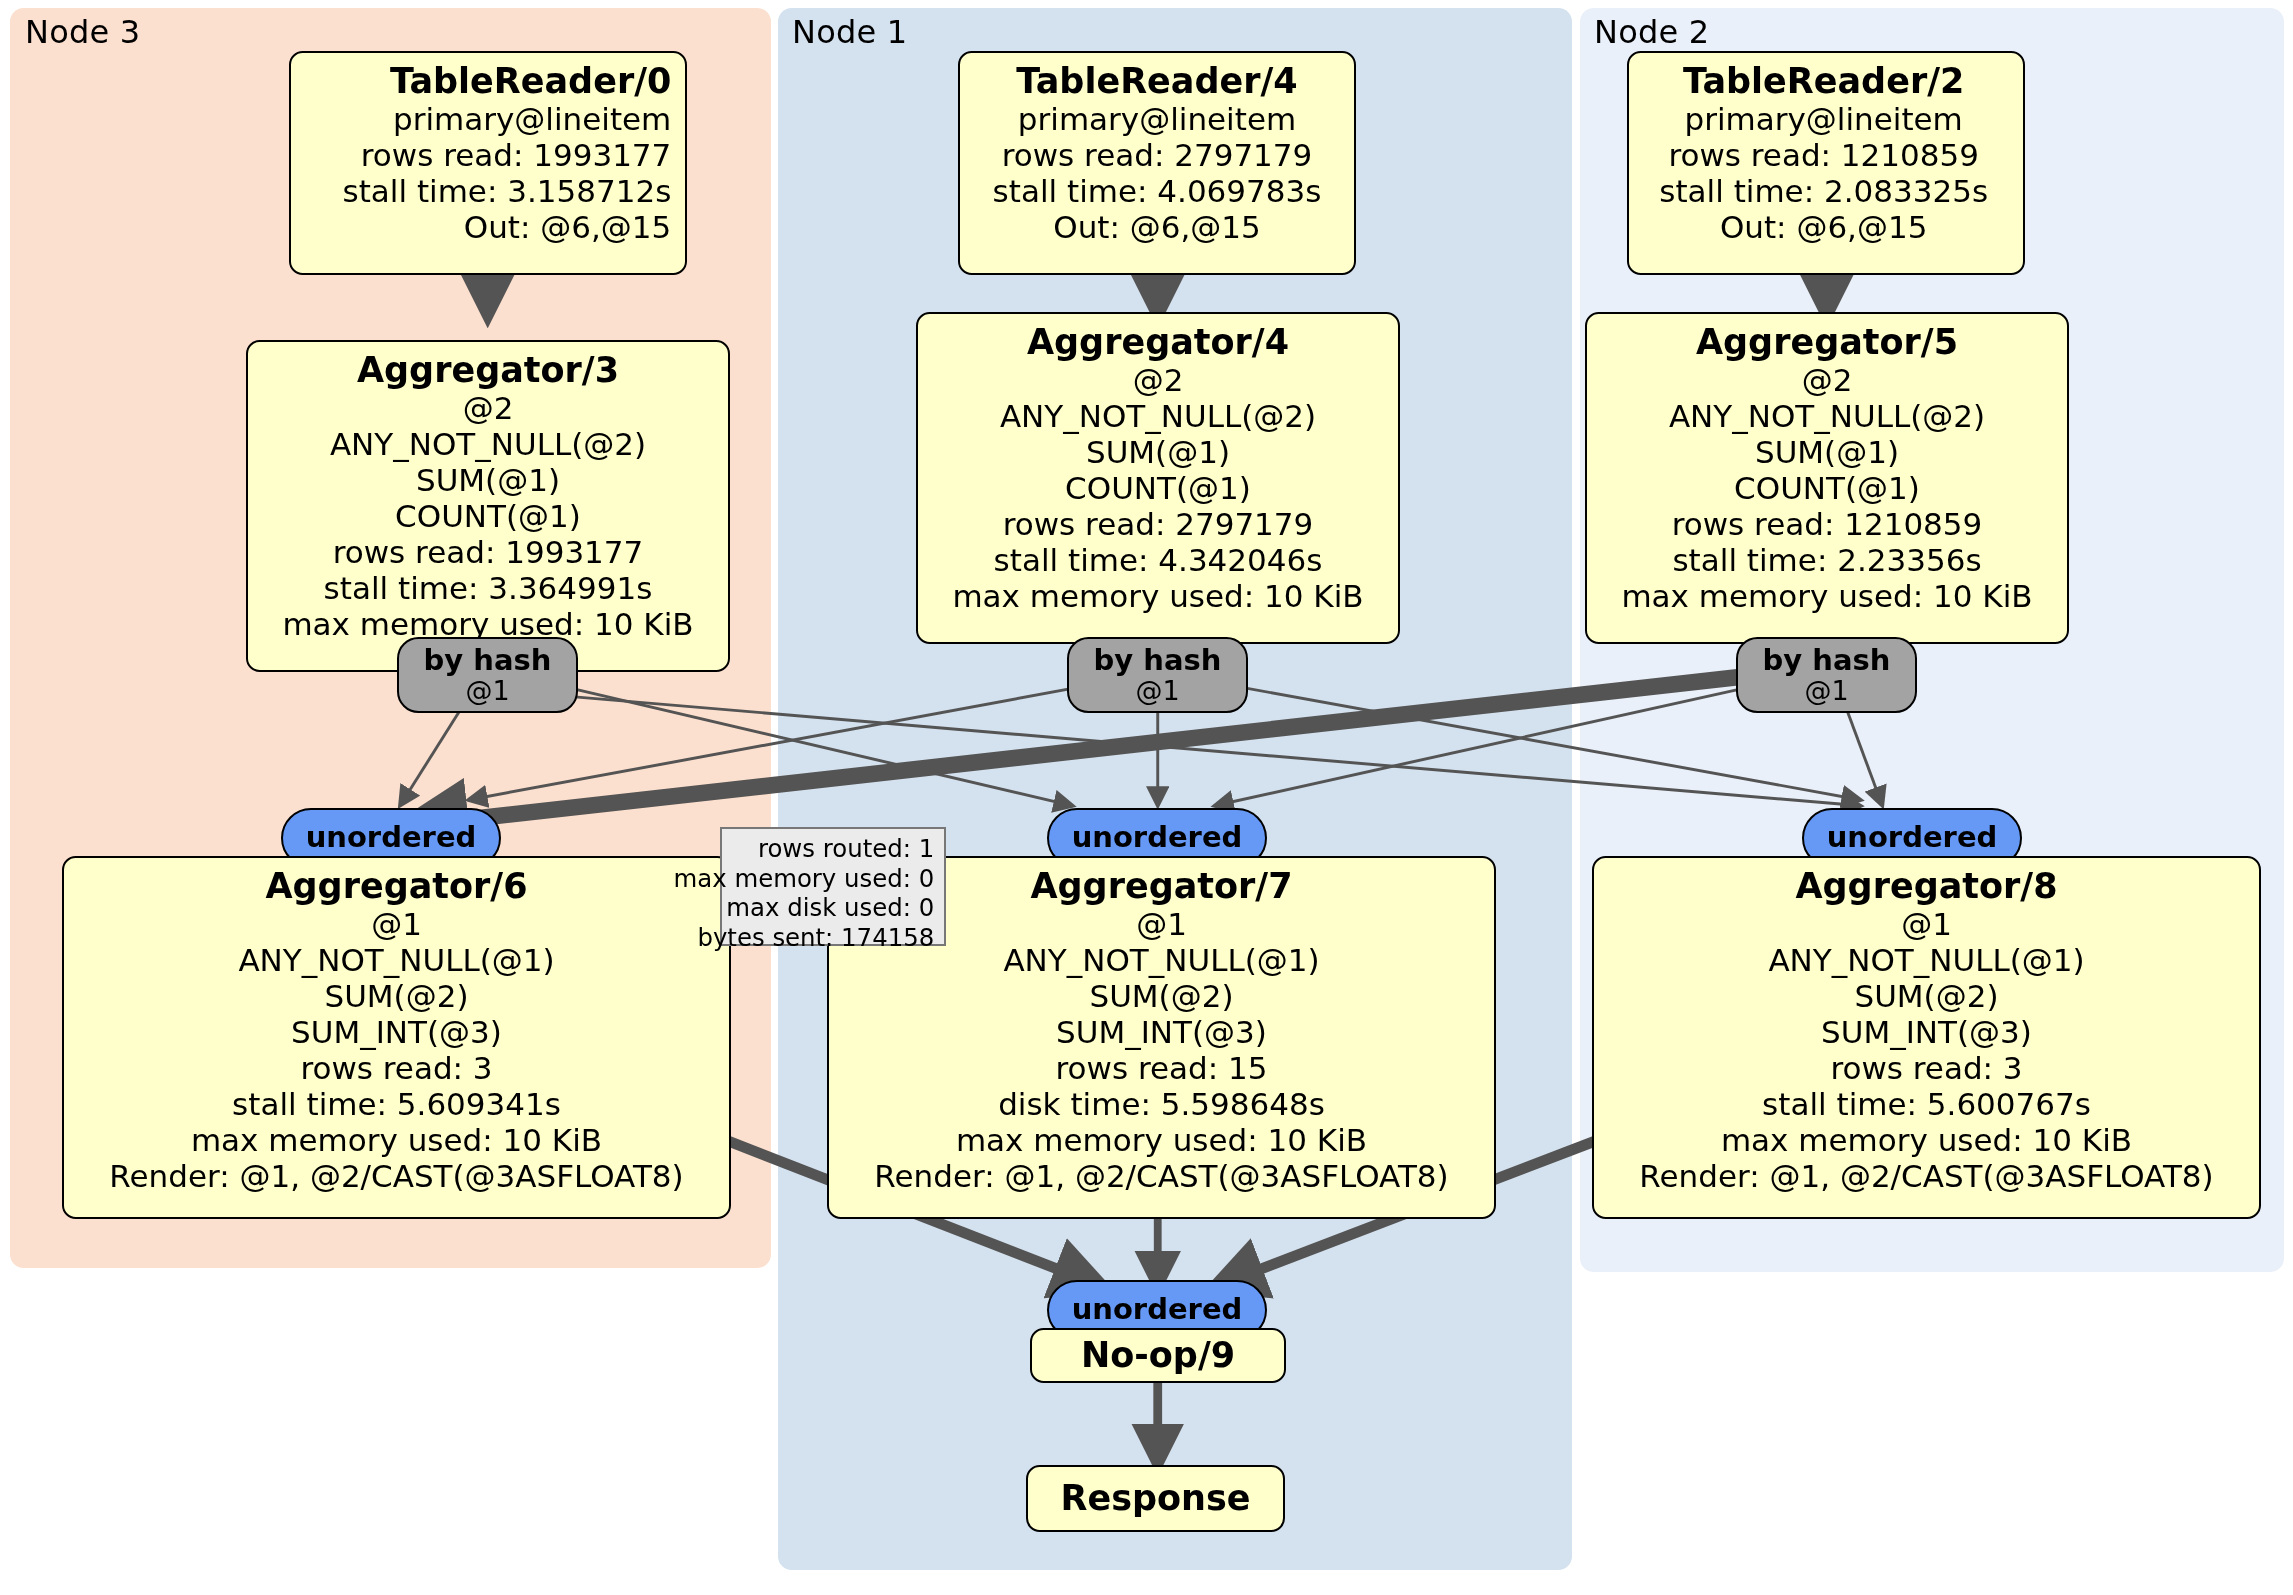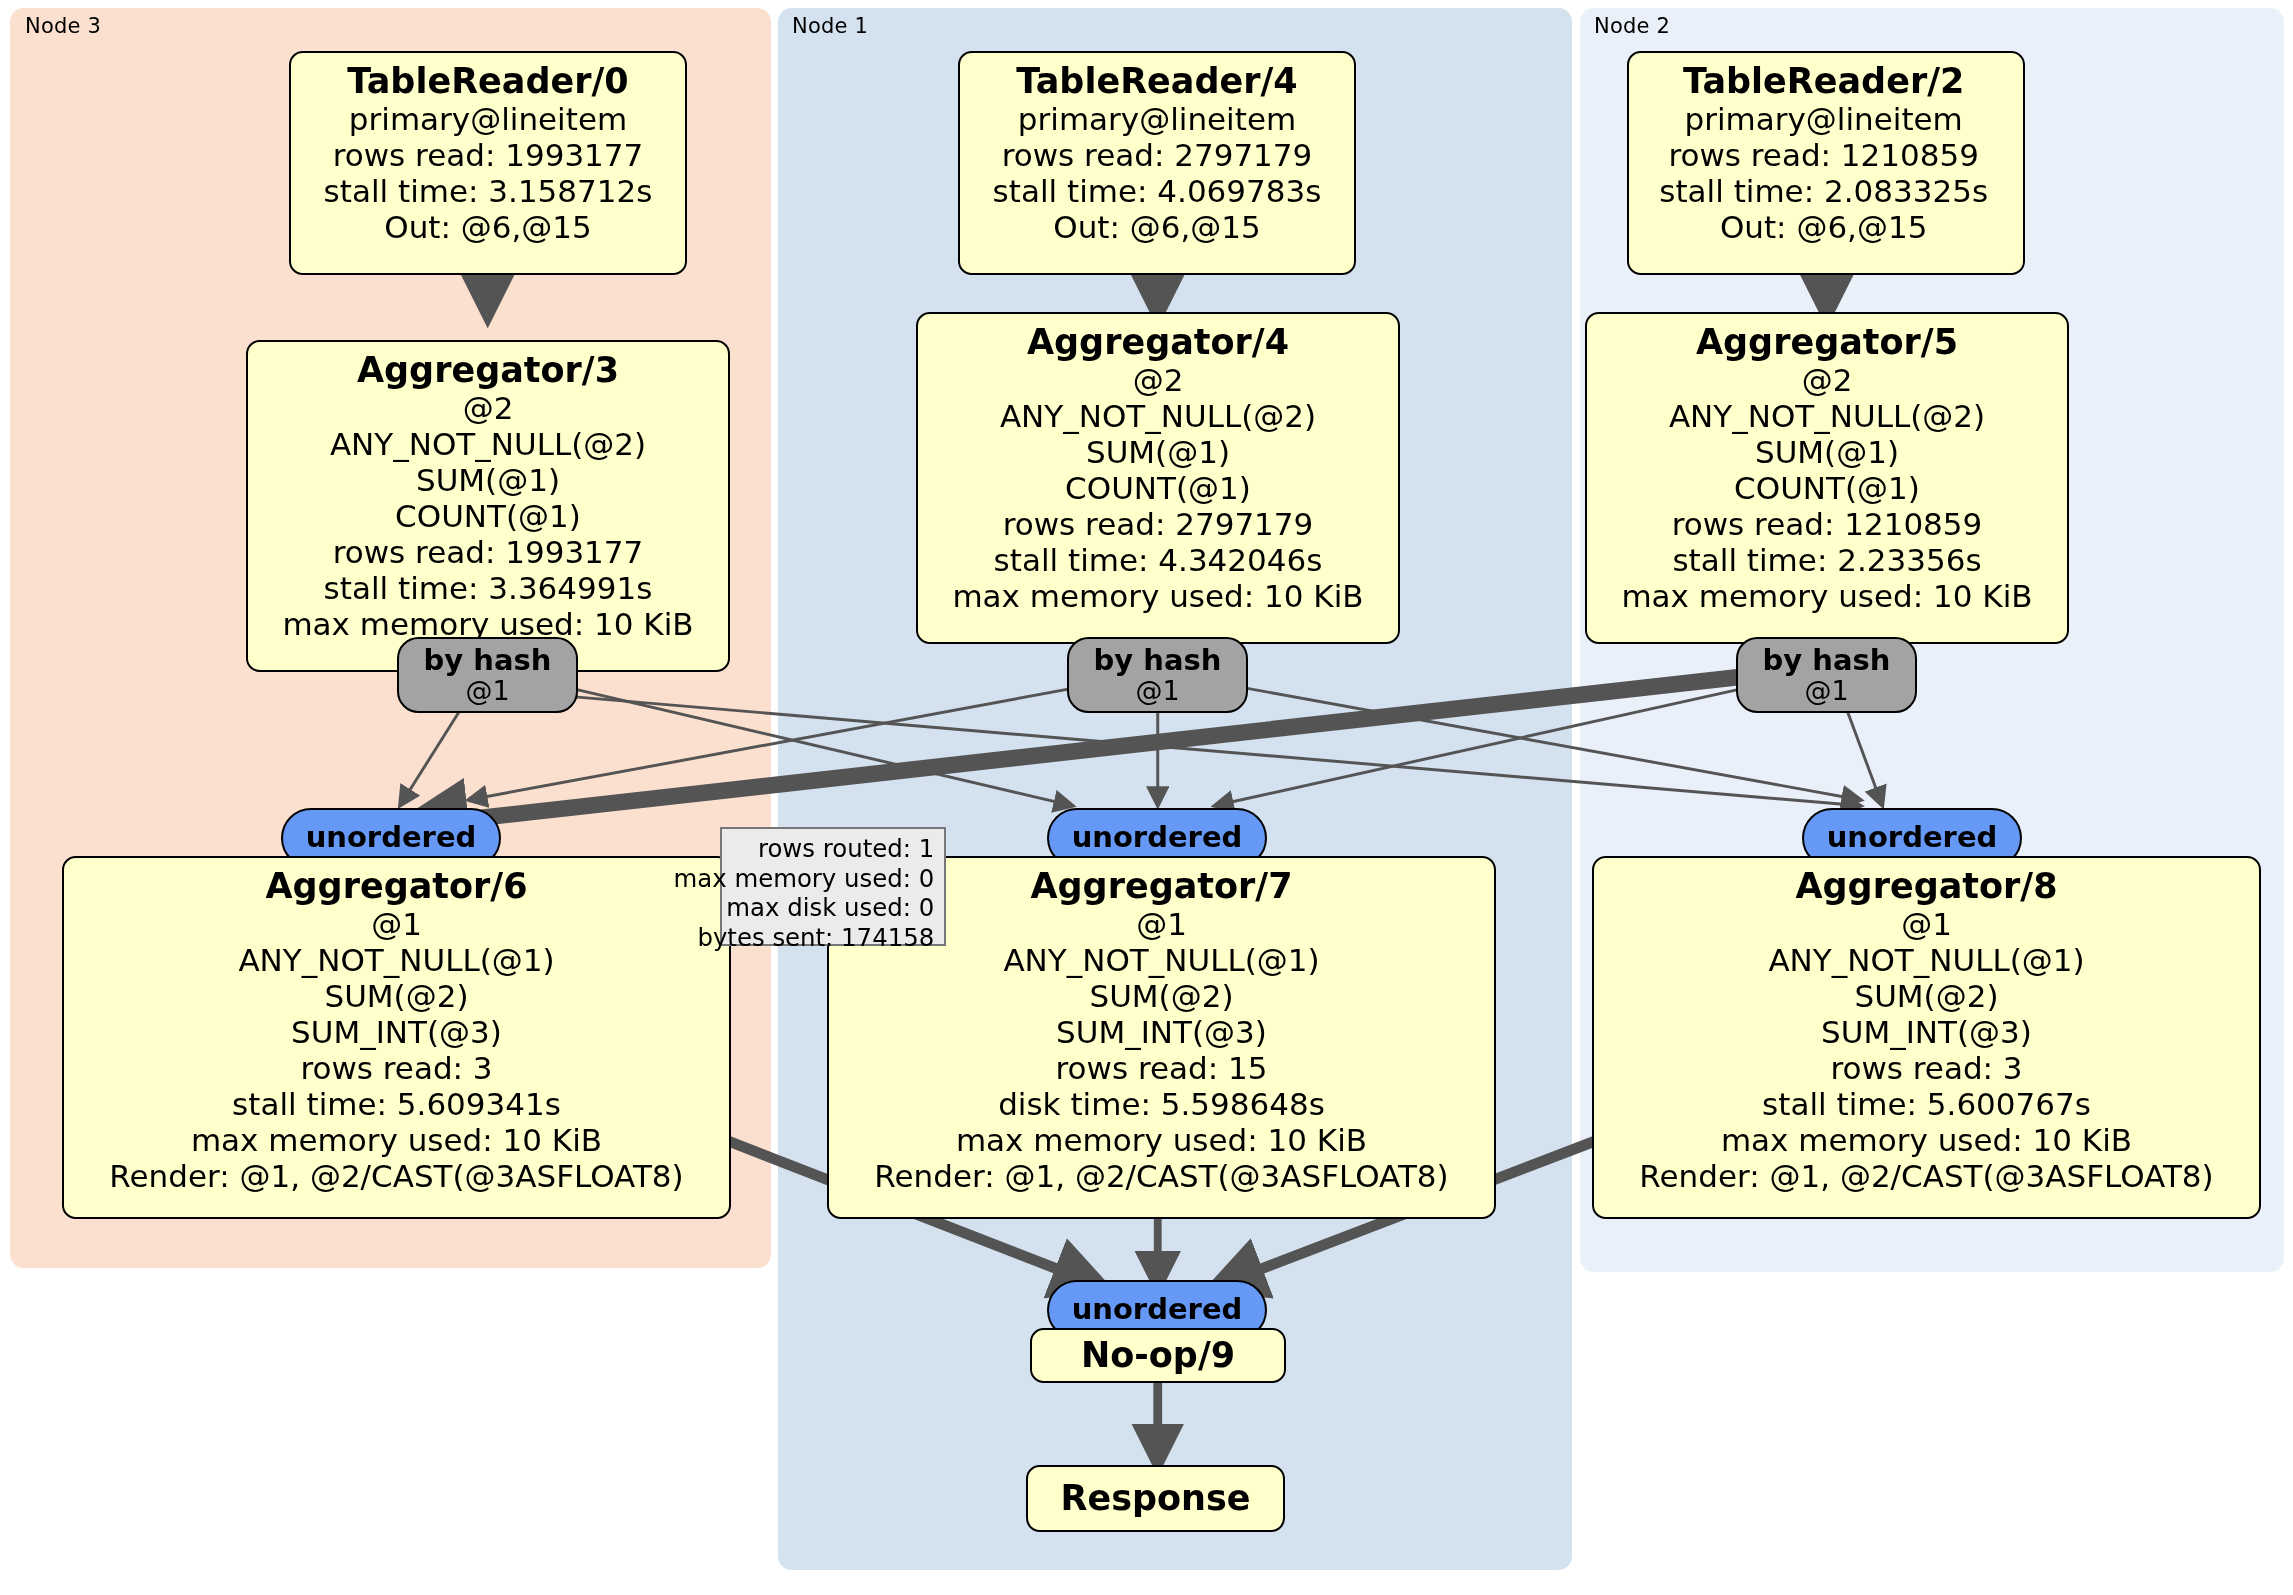--- a/index.html
+++ b/index.html
@@ -5,21 +5,21 @@
   html,body{margin:0;padding:0;background:#ffffff;}
   body{
     width:2294px;height:1596px;position:relative;overflow:hidden;
     font-family:"DejaVu Sans","Liberation Sans",sans-serif;
   }
   #stage{position:absolute;left:0;top:0;width:2294px;height:1596px;}
 
   
   .panel{position:absolute;border-radius:13.7px;}
   .panel-label{
-    position:absolute;font-size:21px;color:#000;line-height:1;
+    position:absolute;font-size:32px;color:#000;line-height:1;
     letter-spacing:0.2px;white-space:nowrap;
   }
 
   
   #edges{position:absolute;left:0;top:0;width:2294px;height:1596px;pointer-events:none;}
 
   
   .opbox{
     position:absolute;background:#ffffcc;border:2.9px solid #000000;
     border-radius:13.7px;box-sizing:border-box;
@@ -103,21 +103,21 @@
       <line x1="1818" y1="690" x2="424" y2="846" stroke-width="17" marker-end="url(#ah-thick)"></line>
 
       <line x1="742" y1="1168" x2="1128" y2="1318" stroke-width="11" marker-end="url(#ah-med)"></line>
       <line x1="1187" y1="1248" x2="1187" y2="1318" stroke-width="8" marker-end="url(#ah-med)"></line>
       <line x1="1640" y1="1168" x2="1248" y2="1318" stroke-width="11" marker-end="url(#ah-med)"></line>
 
       <line x1="1187" y1="1409" x2="1187" y2="1500" stroke-width="9" marker-end="url(#ah-med)"></line>
     </g>
   </svg>
 
-  <div class="opbox" style="left:289px;top:51px;width:398px;height:224px;">
+  <div class="opbox" style="left:289px;top:51px;width:398px;height:224px;align-items:flex-end;">
     <div class="op-title">TableReader/0</div>
     <div class="op-line">primary@lineitem</div>
     <div class="op-line">rows read: 1993177</div>
     <div class="op-line">stall time: 3.158712s</div>
     <div class="op-line">Out: @6,@15</div>
   </div>
 
   <div class="opbox" style="left:958px;top:51px;width:398px;height:224px;">
     <div class="op-title">TableReader/4</div>
     <div class="op-line">primary@lineitem</div>

